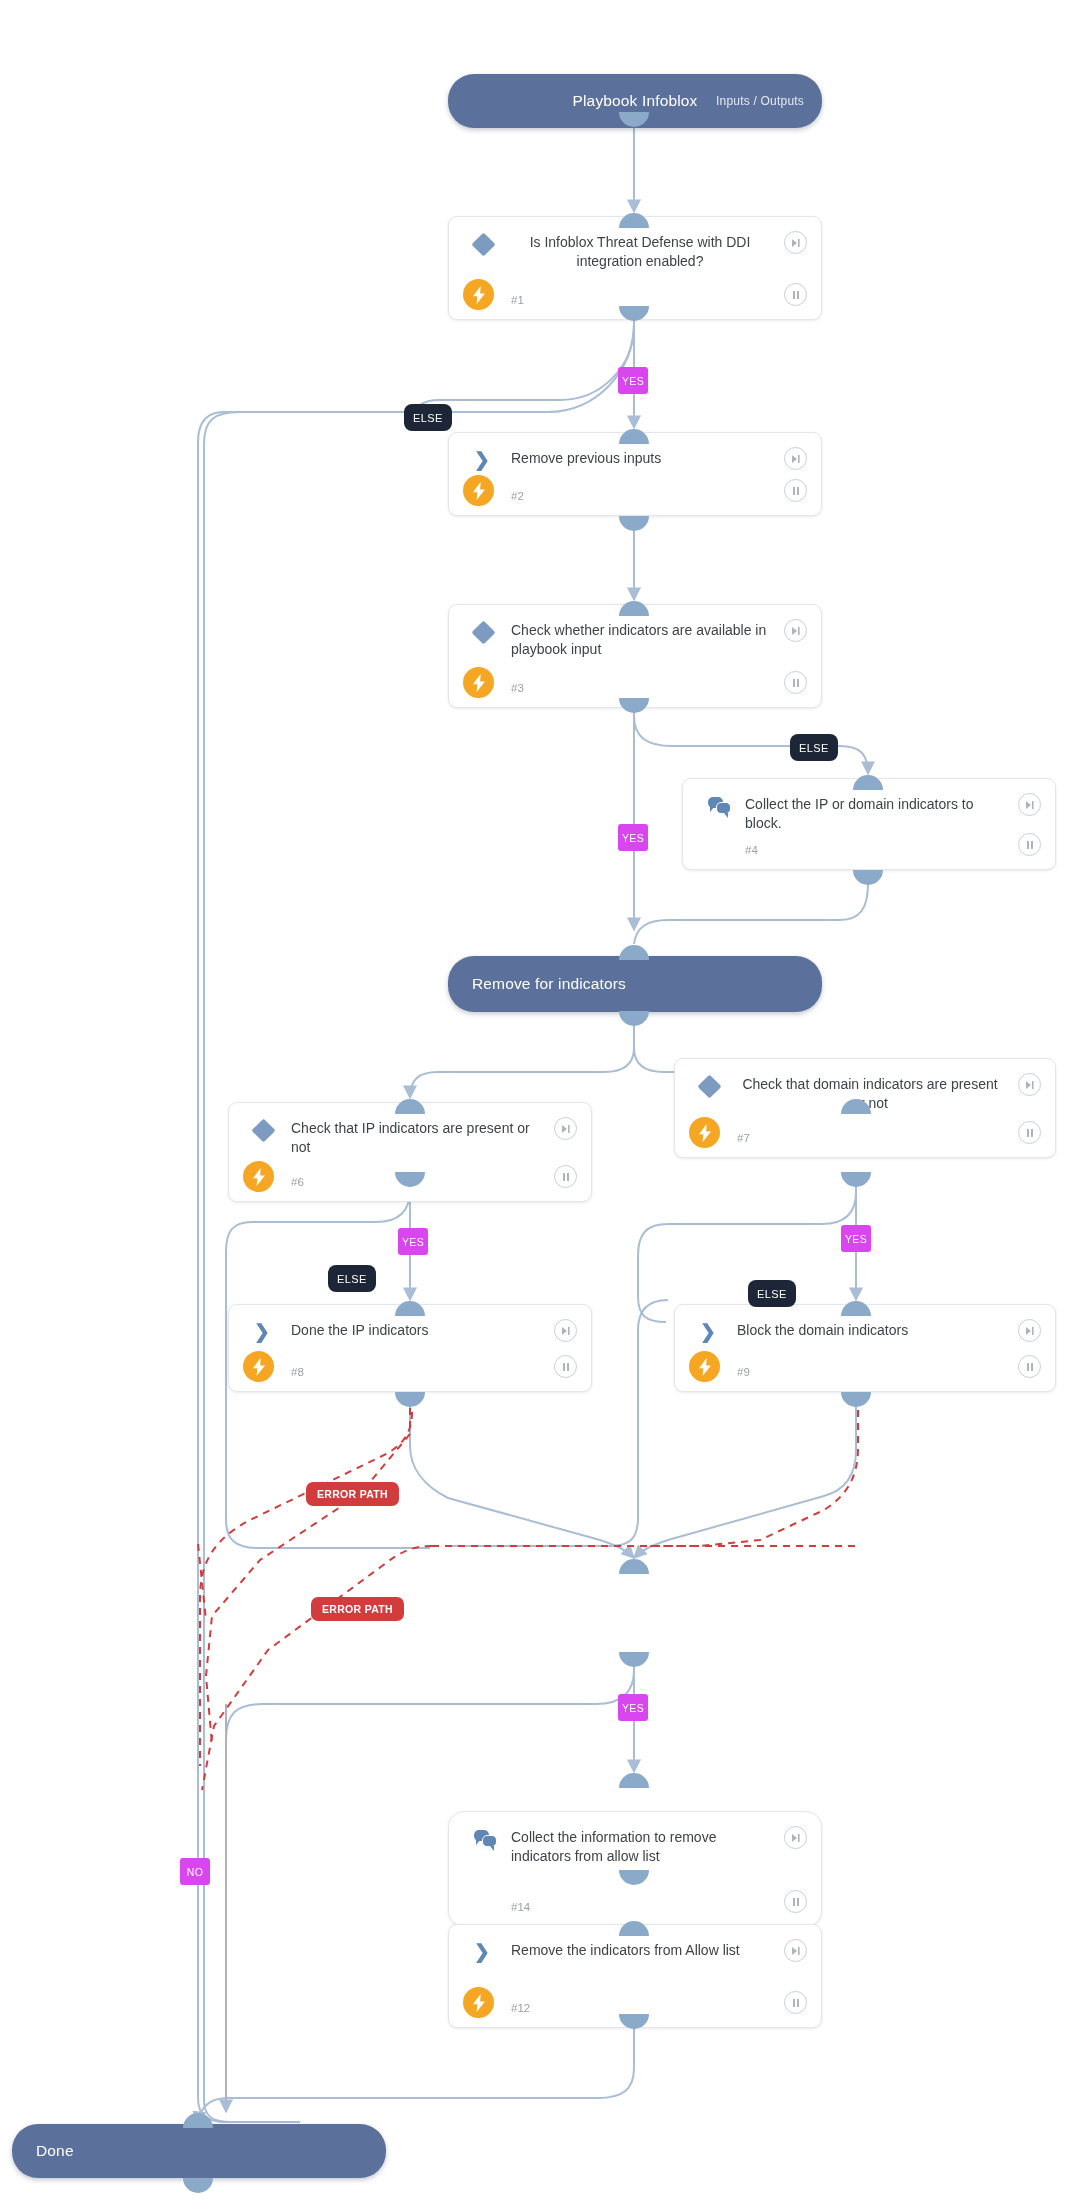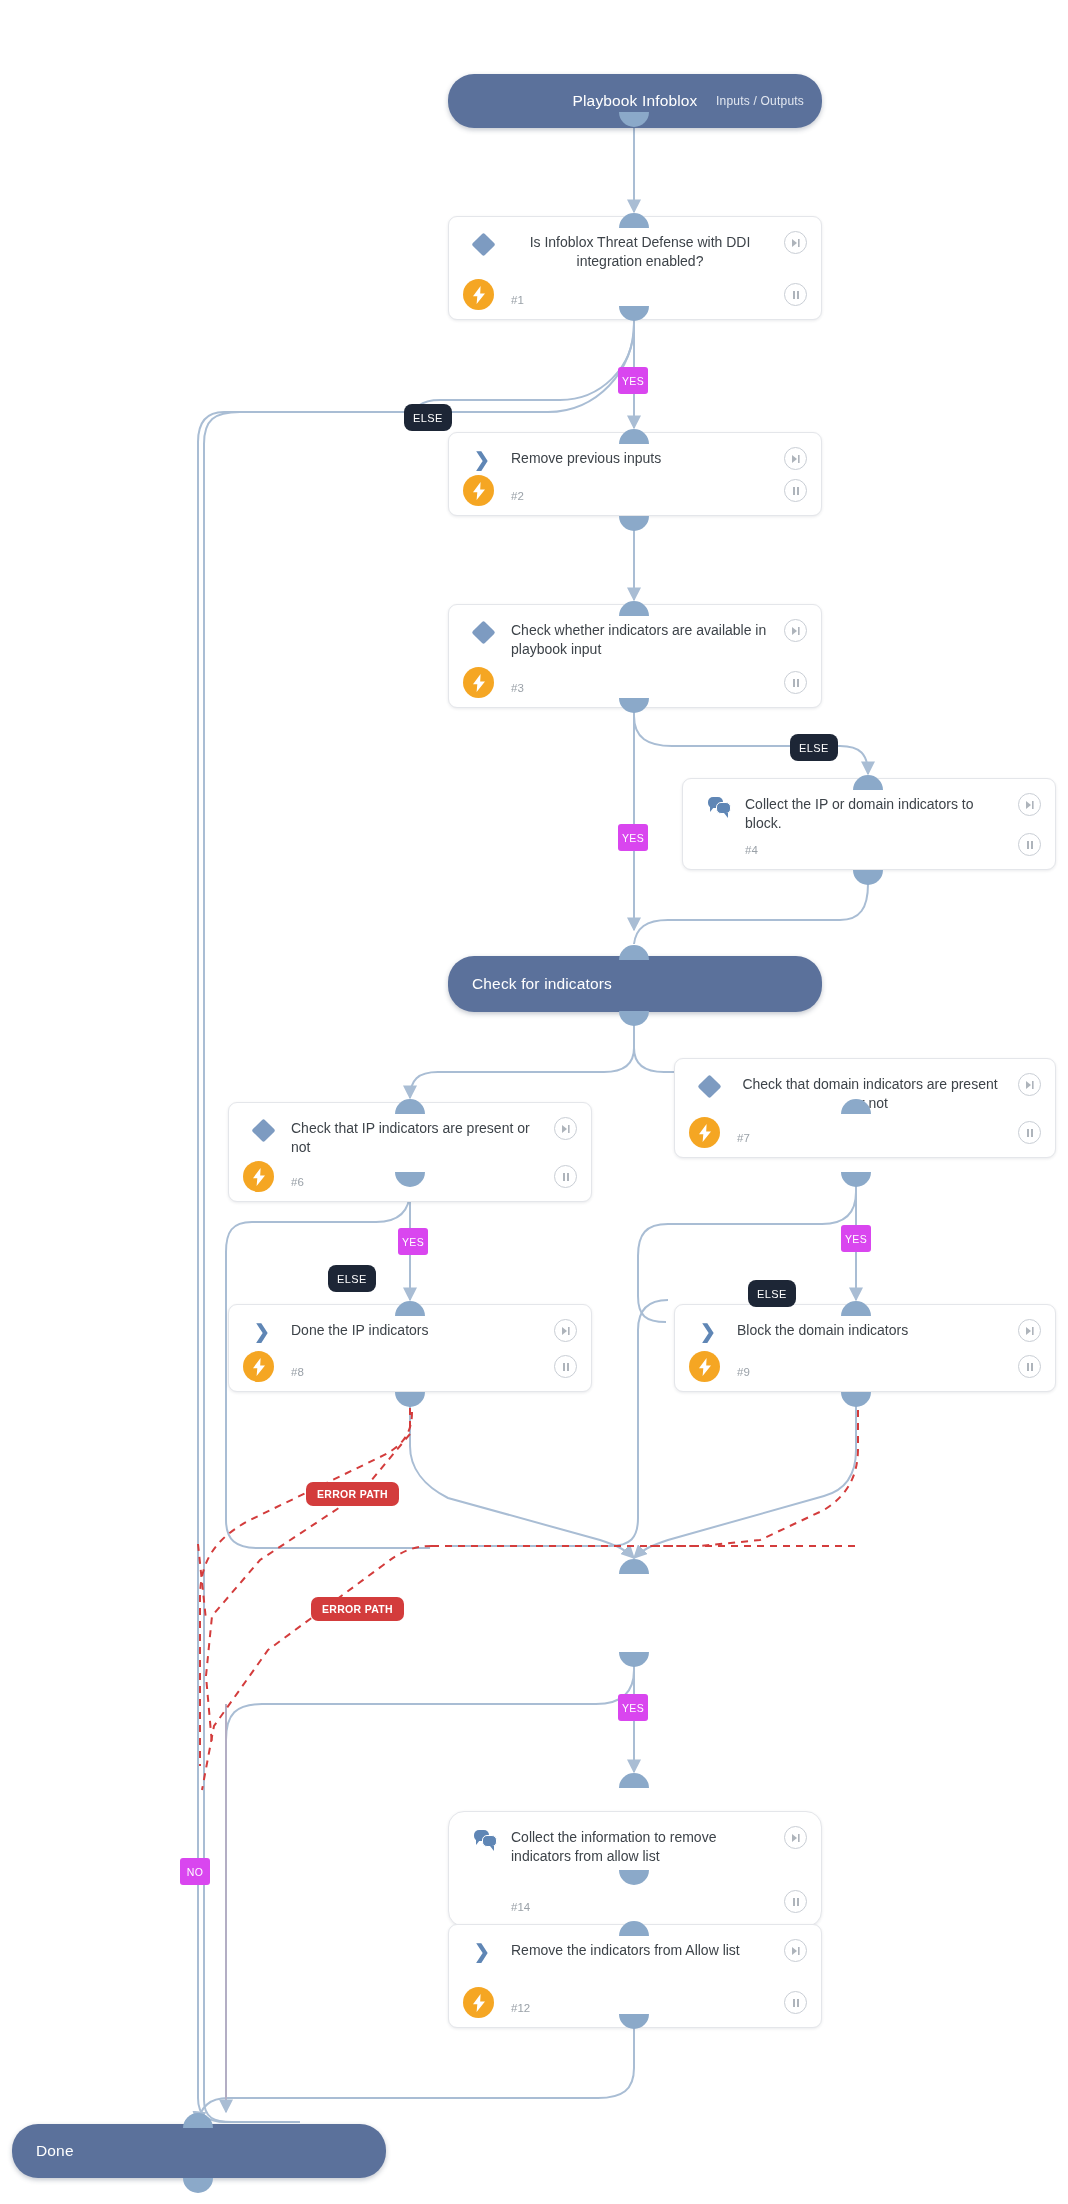--- a/index.html
+++ b/index.html
@@ -359,21 +359,21 @@
 
   <div class="port top" style="left:183px; top:2113px;"></div>
   <div class="port bottom" style="left:183px; top:2178px;"></div>
 
   <div class="pill centered" style="left:448px; top:74px; width:374px; height:54px;">
     <span class="pill-title">Playbook Infoblox</span>
     <span class="pill-sub">Inputs / Outputs</span>
   </div>
 
   <div class="pill left-label" style="left:448px; top:956px; width:374px; height:56px;">
-    <span class="pill-title">Check for indicators</span>
+    <span class="pill-title">Remove for indicators</span>
   </div>
 
   <div class="pill left-label" style="left:12px; top:2124px; width:374px; height:54px;text-align:right;">
     <span class="pill-title">Done</span>
   </div>
 
   <div class="card" style="left:448px; top:216px; width:374px; height:104px;text-align:center;">
     <span class="ic-diamond"></span>
     <span class="badge-bolt">
       <svg width="14" height="18" viewBox="0 0 14 18">

